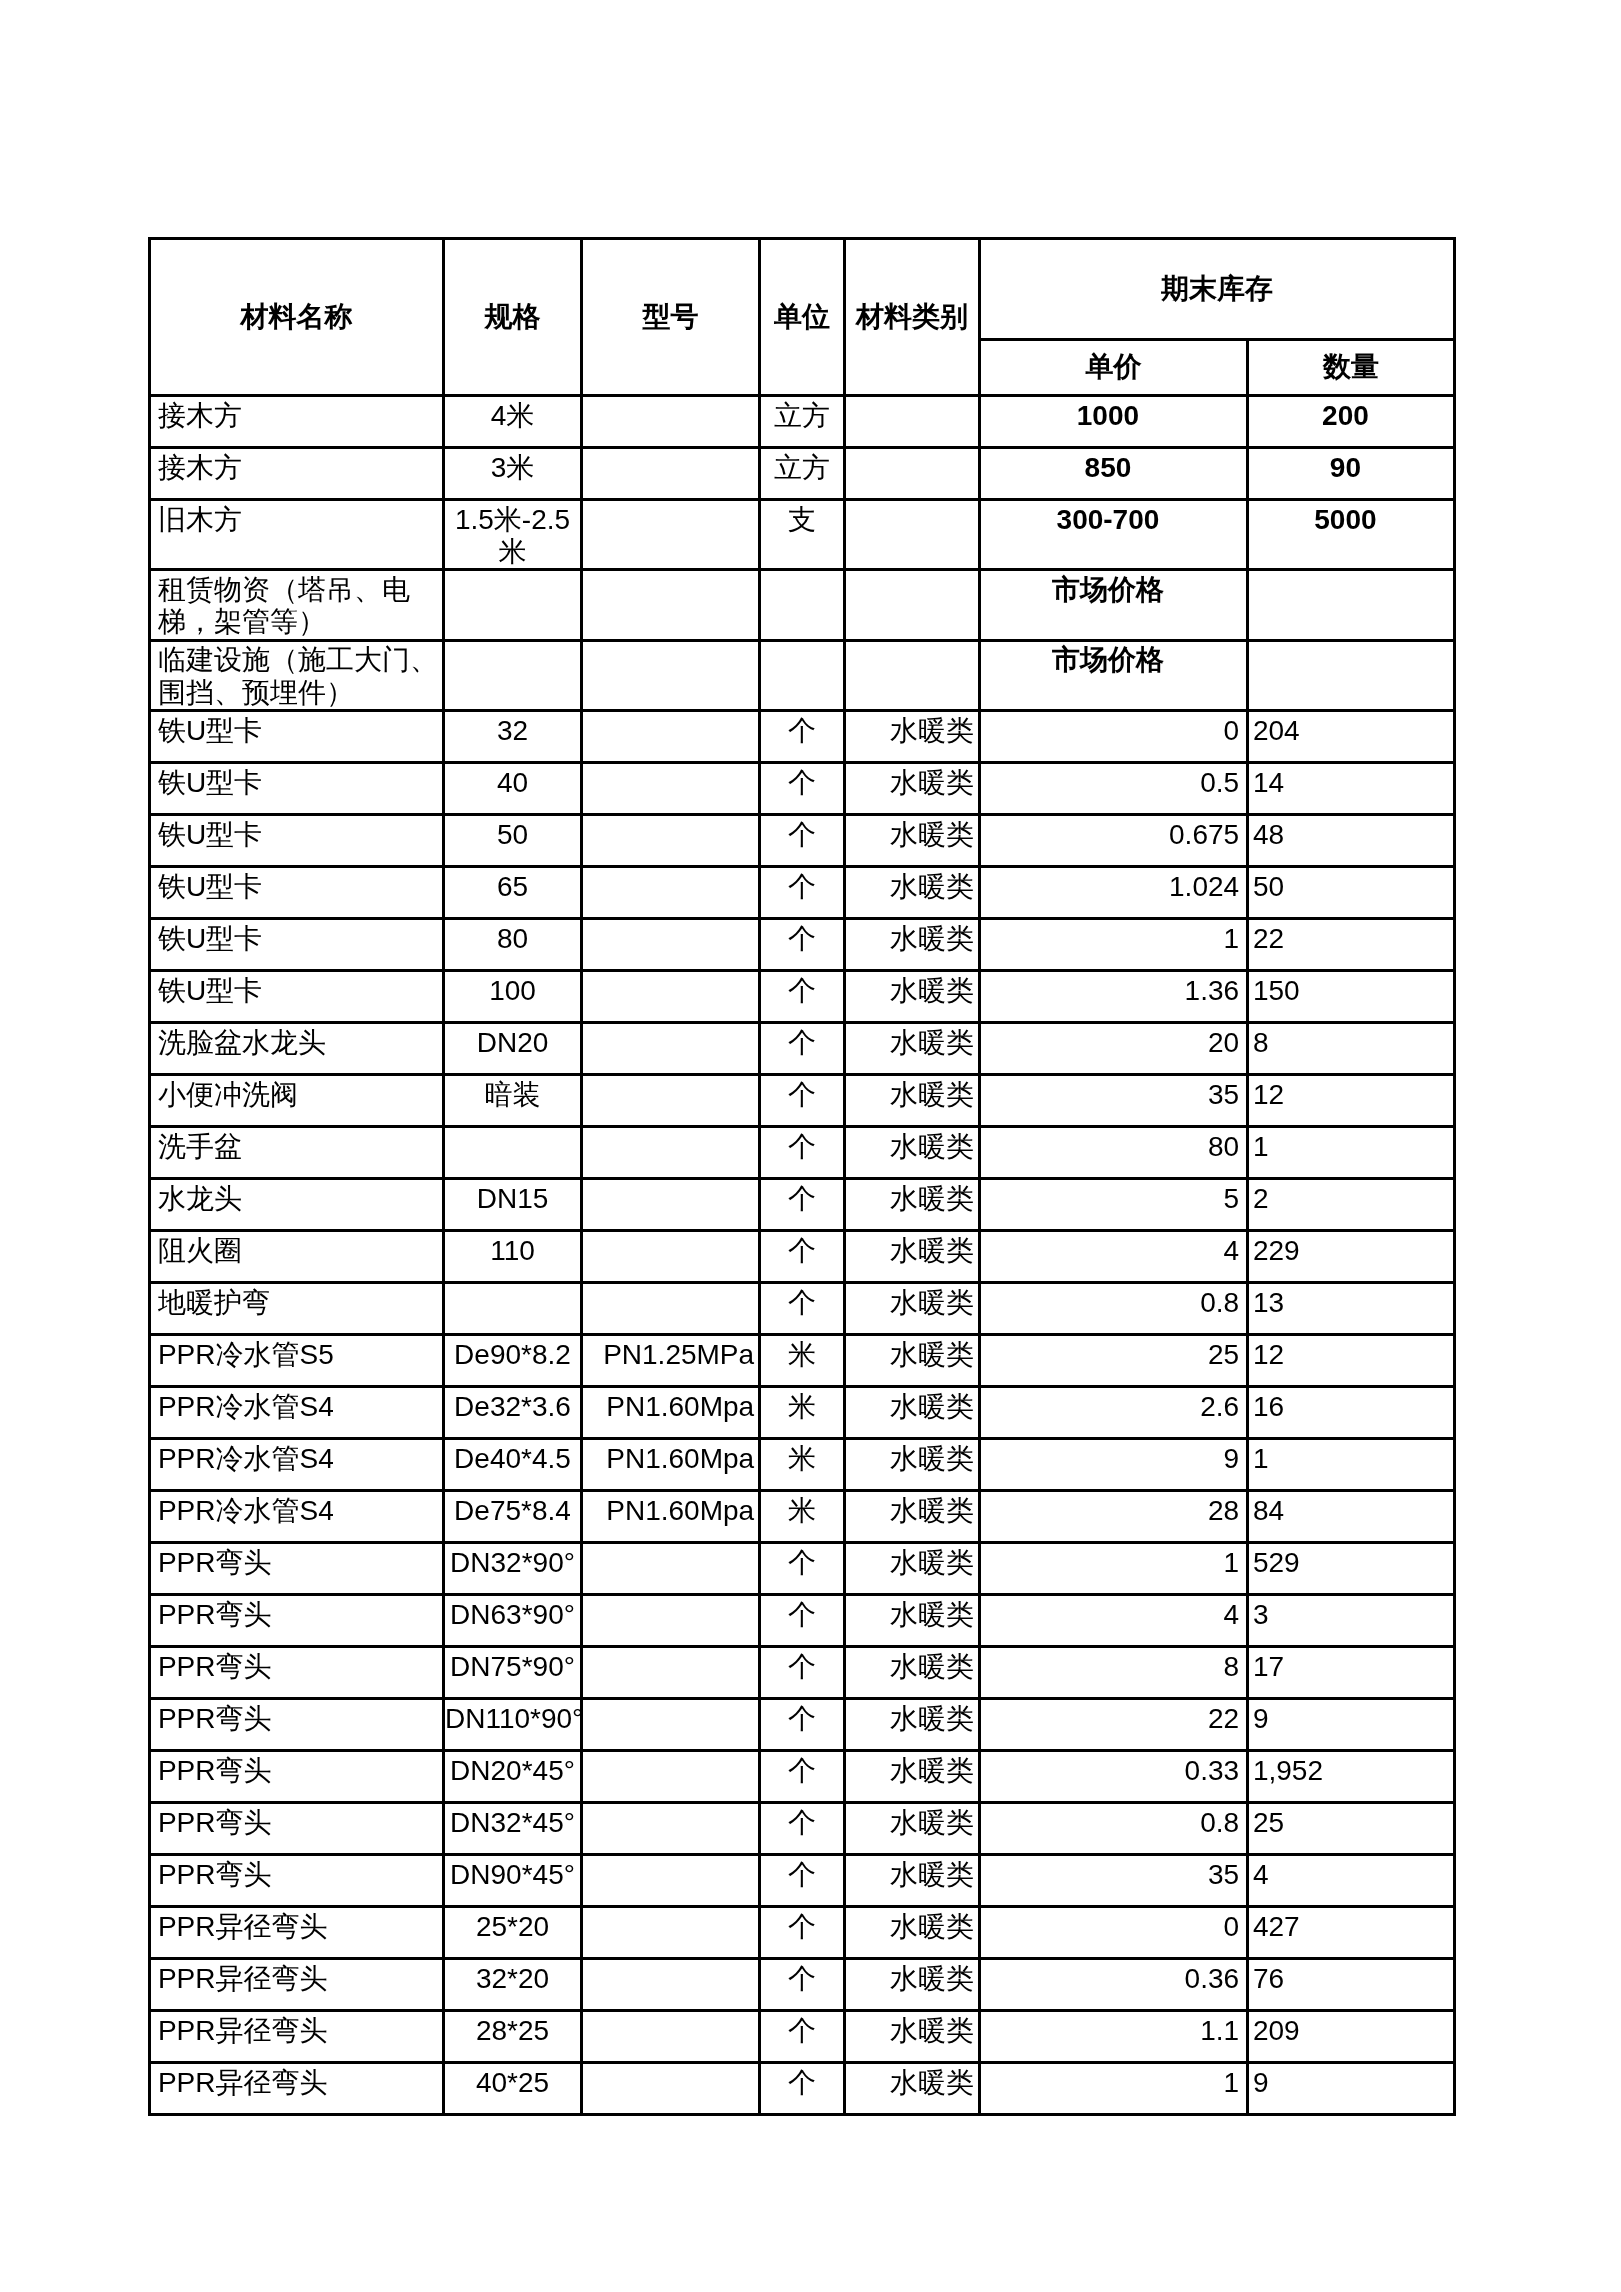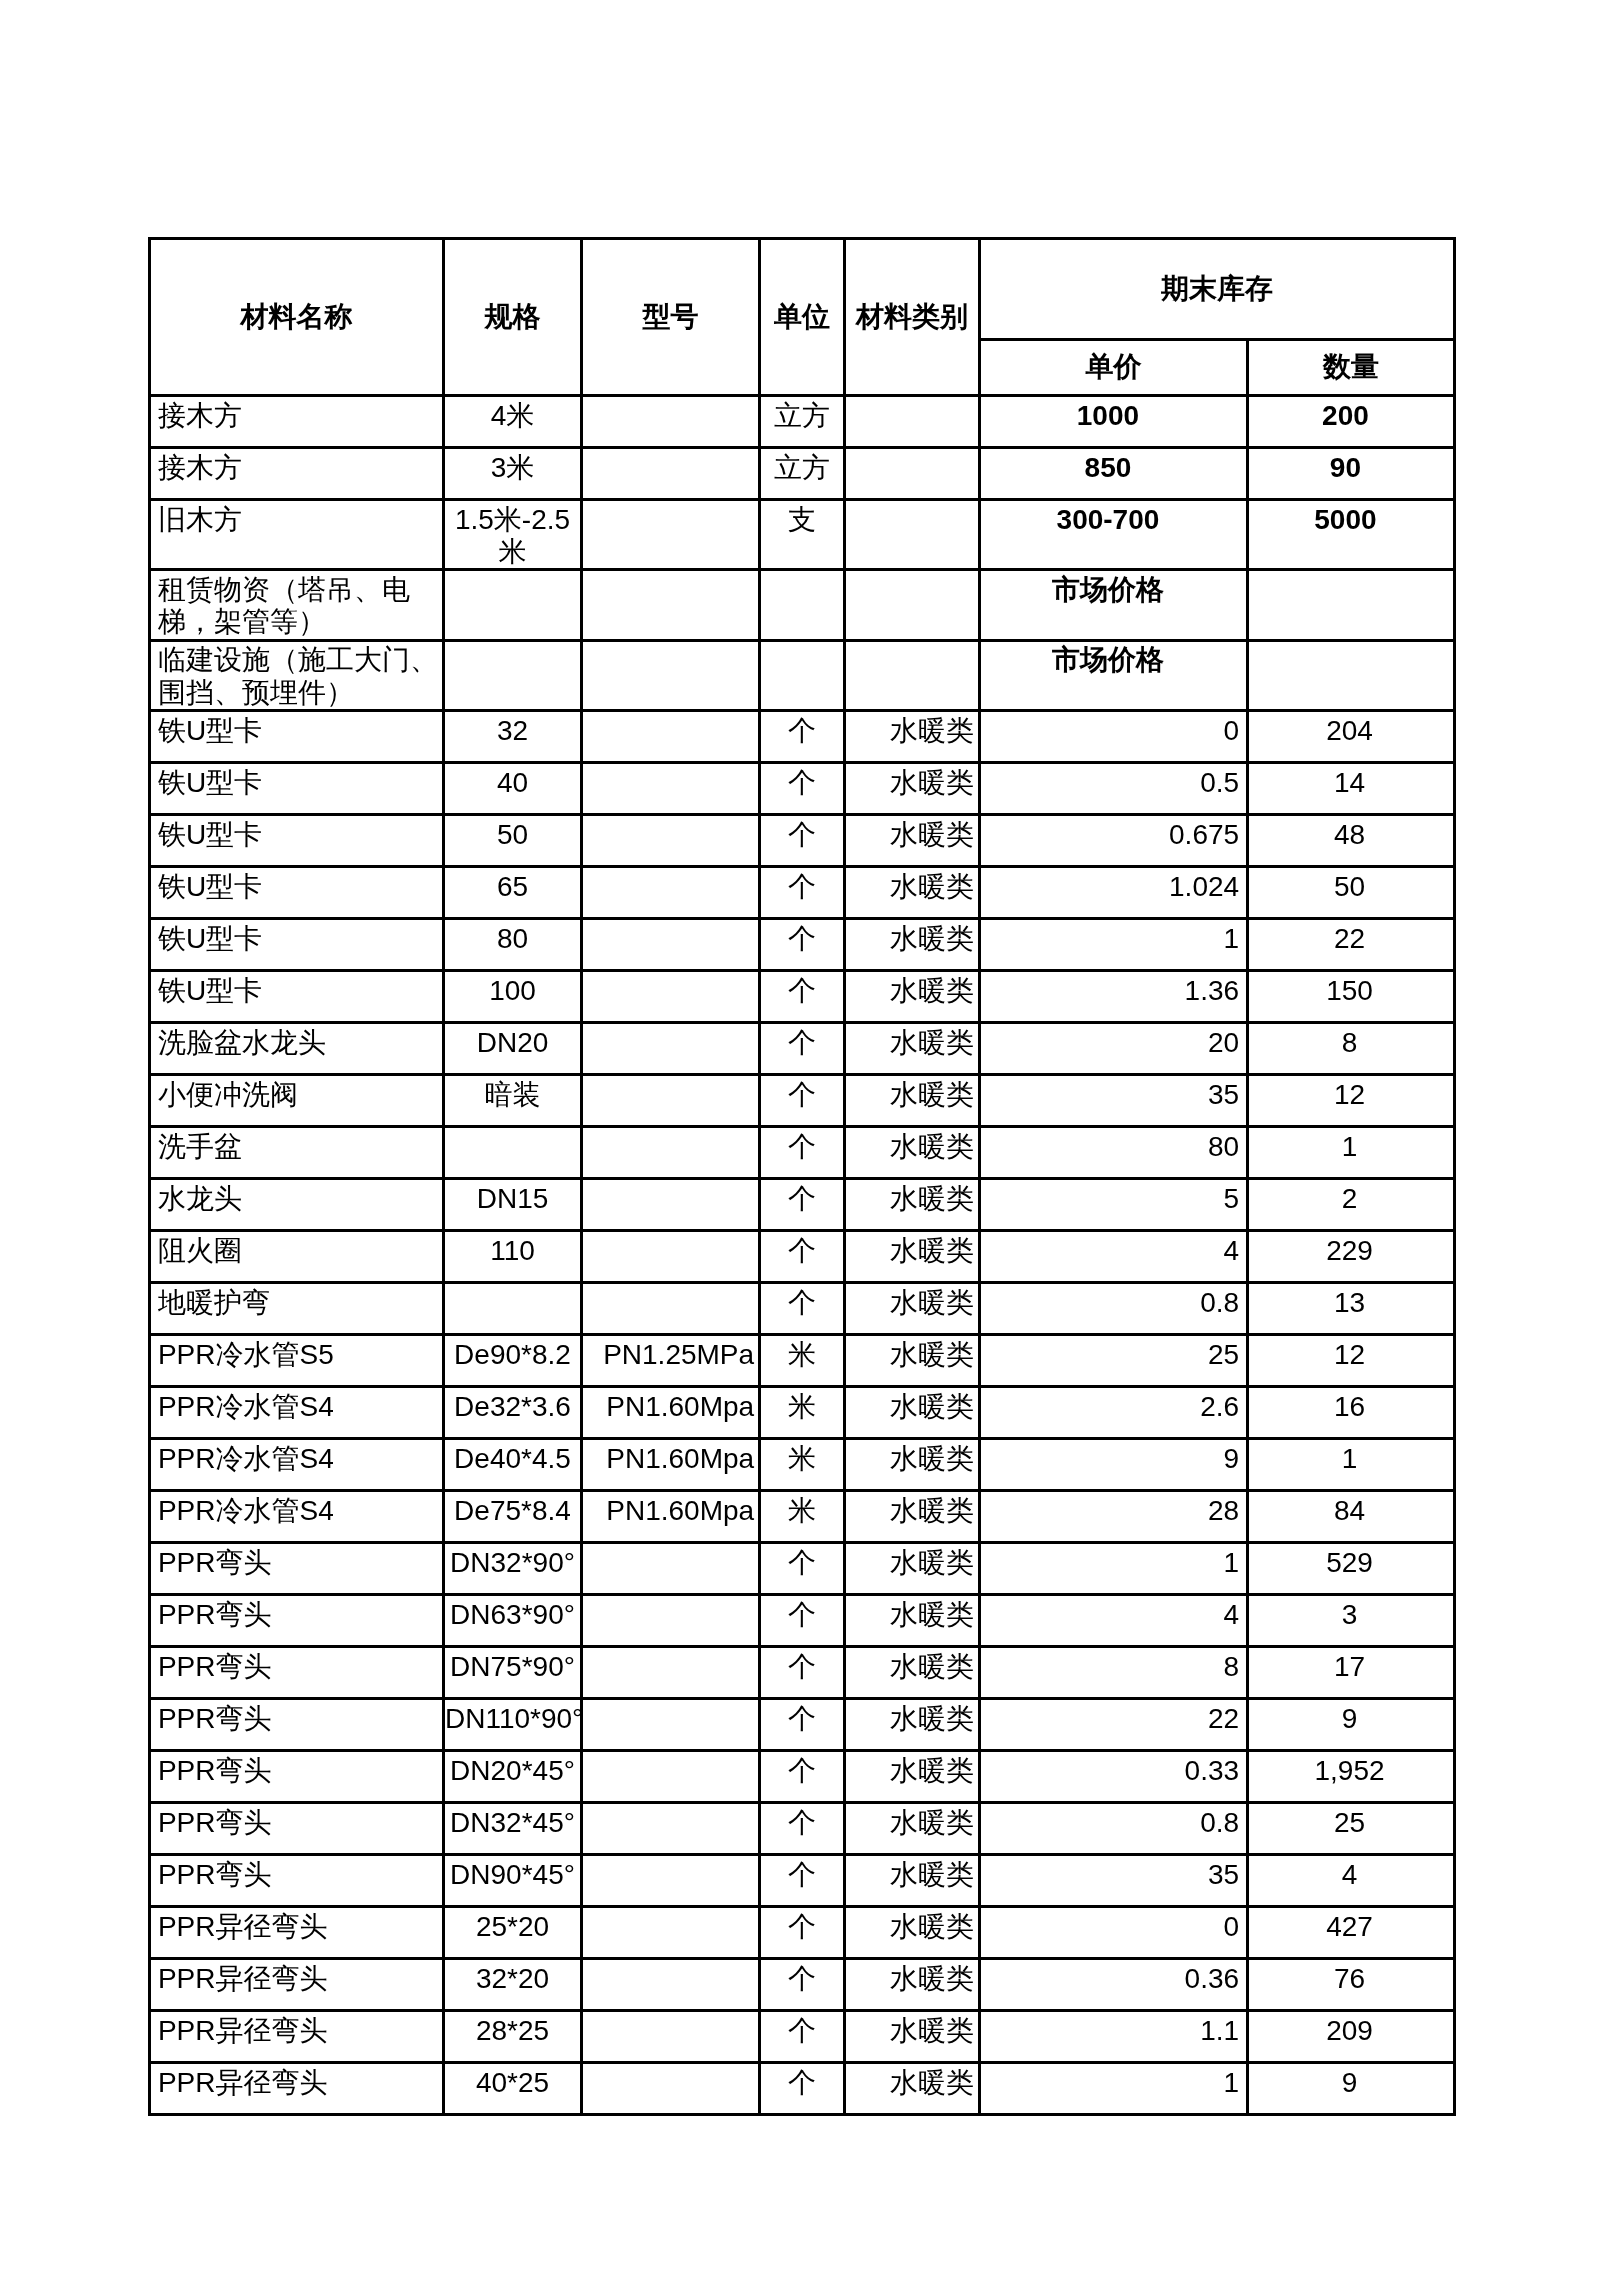--- a/index.html
+++ b/index.html
@@ -42,21 +42,21 @@
   tbody td{
     vertical-align:top;
     padding:2.9px 3.9px 0 3.9px;
   }
   td.c-name{text-align:left;padding-left:6.9px;}
   td.c-spec{text-align:center;padding-left:0;padding-right:0;}
   td.c-model{text-align:right;padding-left:5.9px;}
   td.c-unit{text-align:center;}
   td.c-cat{text-align:right;padding-left:20px;}
   td.c-price{text-align:right;padding-right:6.9px;}
-  td.c-qty{text-align:center;padding-right:6.9px;}
+  td.c-qty{text-align:left;padding-right:6.9px;}
   td.emph{text-align:center;font-weight:bold;padding-right:15px;}
 </style>
 </head>
 <body>
 
 <div class="page">
   <table class="inv">
     <colgroup>
       <col style="width:294px">
       <col style="width:138px">

